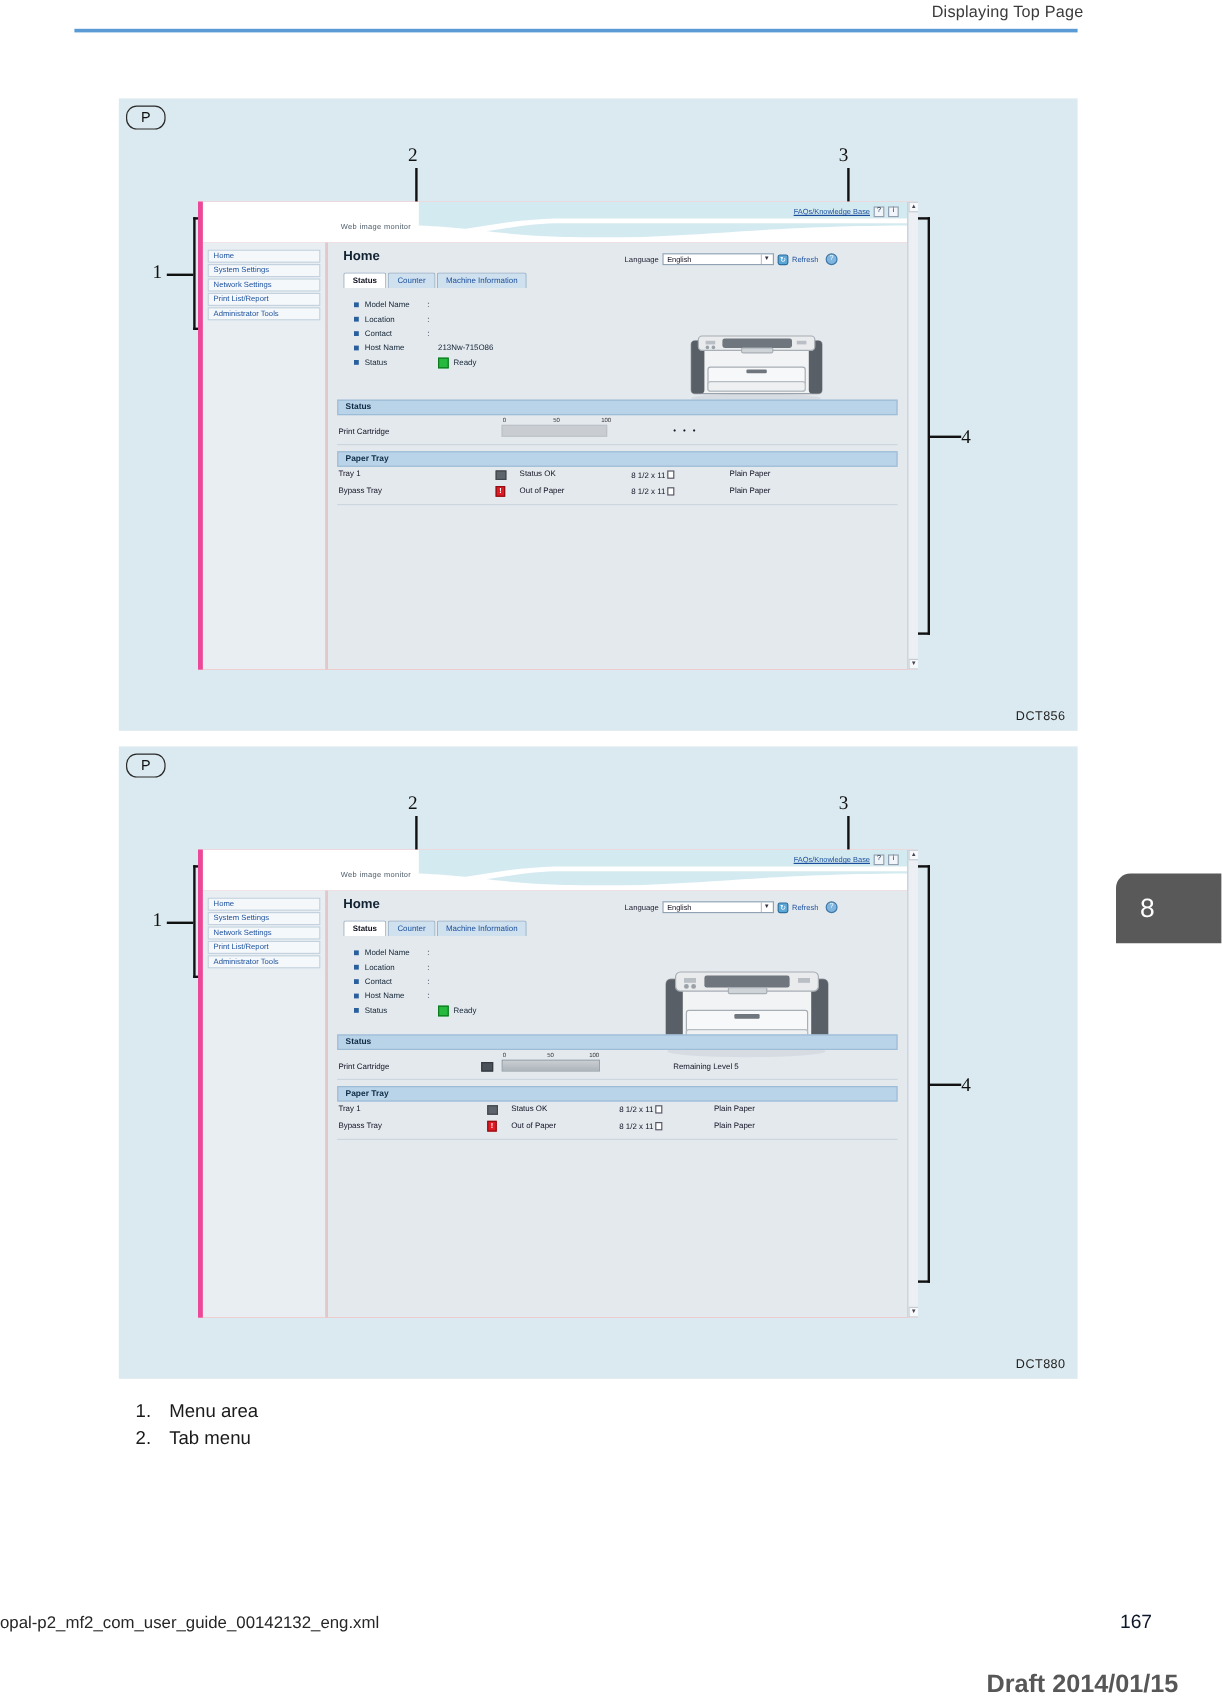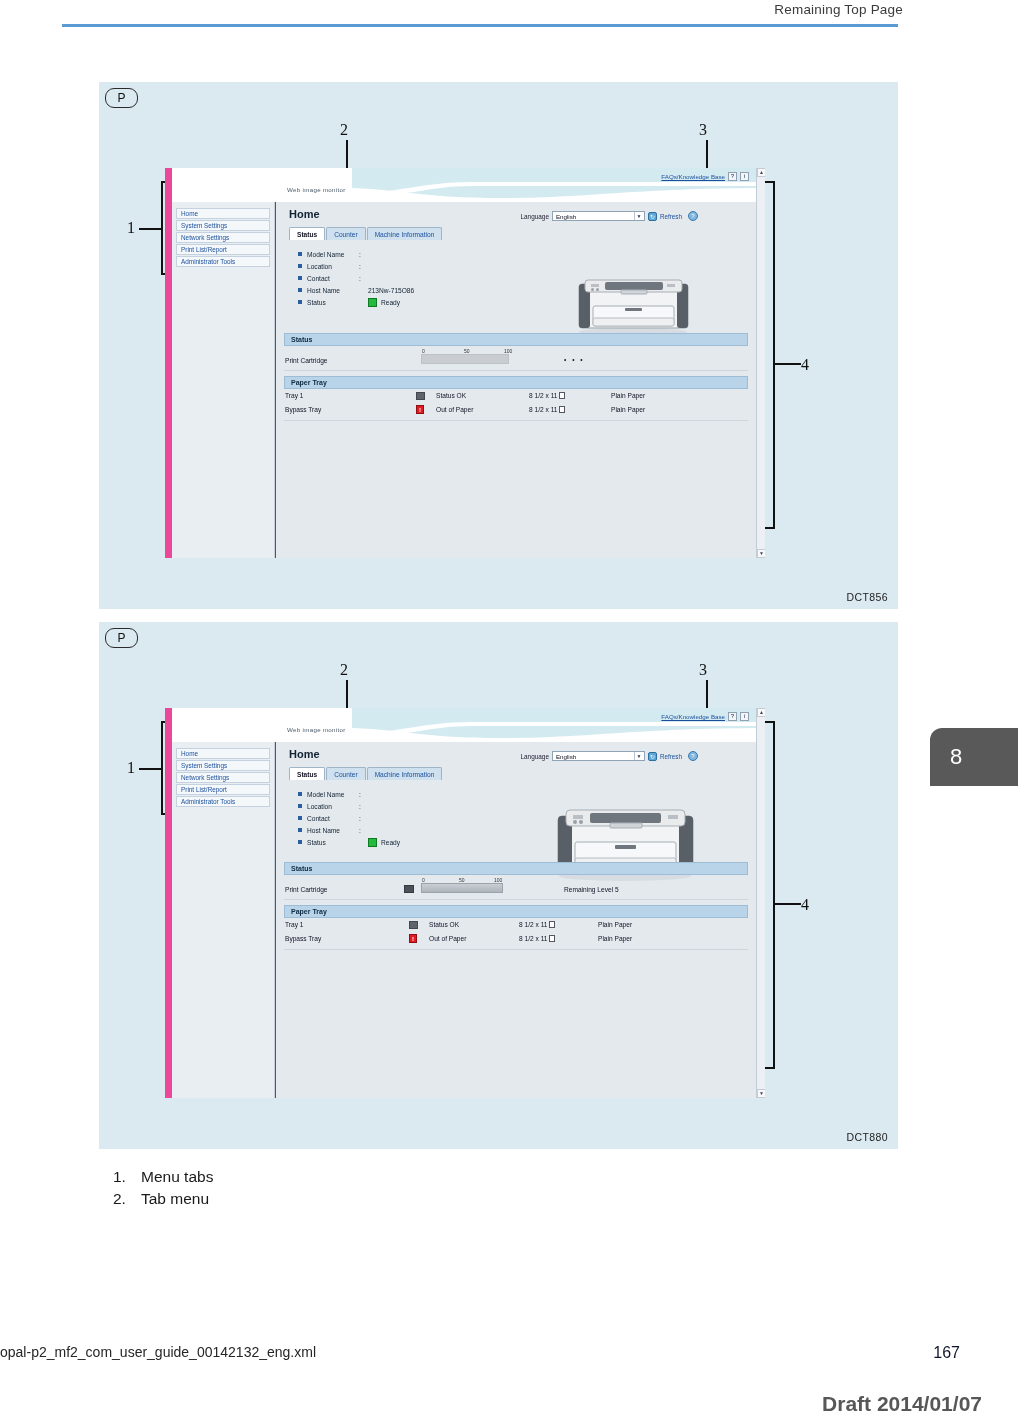--- a/index.html
+++ b/index.html
@@ -36,22 +36,22 @@
     font-size:12px; color:#111; background:transparent;
   }
   .dct-label {
     position:absolute; right:10px; bottom:6px;
     font-size:10.5px; color:#222; letter-spacing:.4px;
     font-family:"Liberation Sans", sans-serif;
   }
 
   
   .browser {
-    position:absolute; background:#15803d;
-    border-left:7px solid #ec4899;
+    position:absolute; background:#fca5a5;
+    border-left:4px solid #ec4899;
     overflow:hidden;
   }
   #figure-1 .browser { left:66px; top:86px; width:600px; height:390px; }
   #figure-2 .browser { left:66px; top:86px; width:600px; height:390px; }
 
   
   .wim-banner {
     position:absolute; left:0; top:0; width:100%; height:34px;
     background:#ffffff; overflow:hidden;
   }
@@ -245,21 +245,21 @@
   }
   .footer-draft {
     position:absolute; right:36px; top:1392px;
     font-size:21px; font-weight:bold; color:#575757;
   }
 </style>
 </head>
 <body>
 
 <div class="pg-header">
-  <div class="pg-header-title">Remaining Top Page</div>
+  <div class="pg-header-title">Displaying Top Page</div>
   <div class="pg-header-rule"></div>
 </div>
 
 <div class="chapter-tab">
   <span>8</span>
 </div>
 
 <div class="figure" id="figure-1">
   <div class="p-badge">P</div>
   <div class="dct-label">DCT856</div>
@@ -550,23 +550,23 @@
       <div class="tbl-text" style="left:243px; top:193px;"><span>8 1/2 x 11</span><span class="paper-ico"></span></div>
       <div class="tbl-text" style="left:322px; top:193px;">Plain Paper</div>
       <div class="row-line" style="top:207px;"></div>
     </div>
   </div>
 </div>
 
 <div class="body-list">
   <div class="li-row">
     <span class="li-num">1.</span>
-    <span class="li-title">Menu tabs</span>
+    <span class="li-title">Menu area</span>
   </div>
   <div class="li-row">
     <span class="li-num">2.</span>
     <span class="li-title">Tab menu</span>
   </div>
 </div>
 
 <div class="footer-file">opal-p2_mf2_com_user_guide_00142132_eng.xml</div>
 <div class="footer-page">167</div>
-<div class="footer-draft">Draft 2014/01/07</div>
+<div class="footer-draft">Draft 2014/01/15</div>
 
 </body></html>

